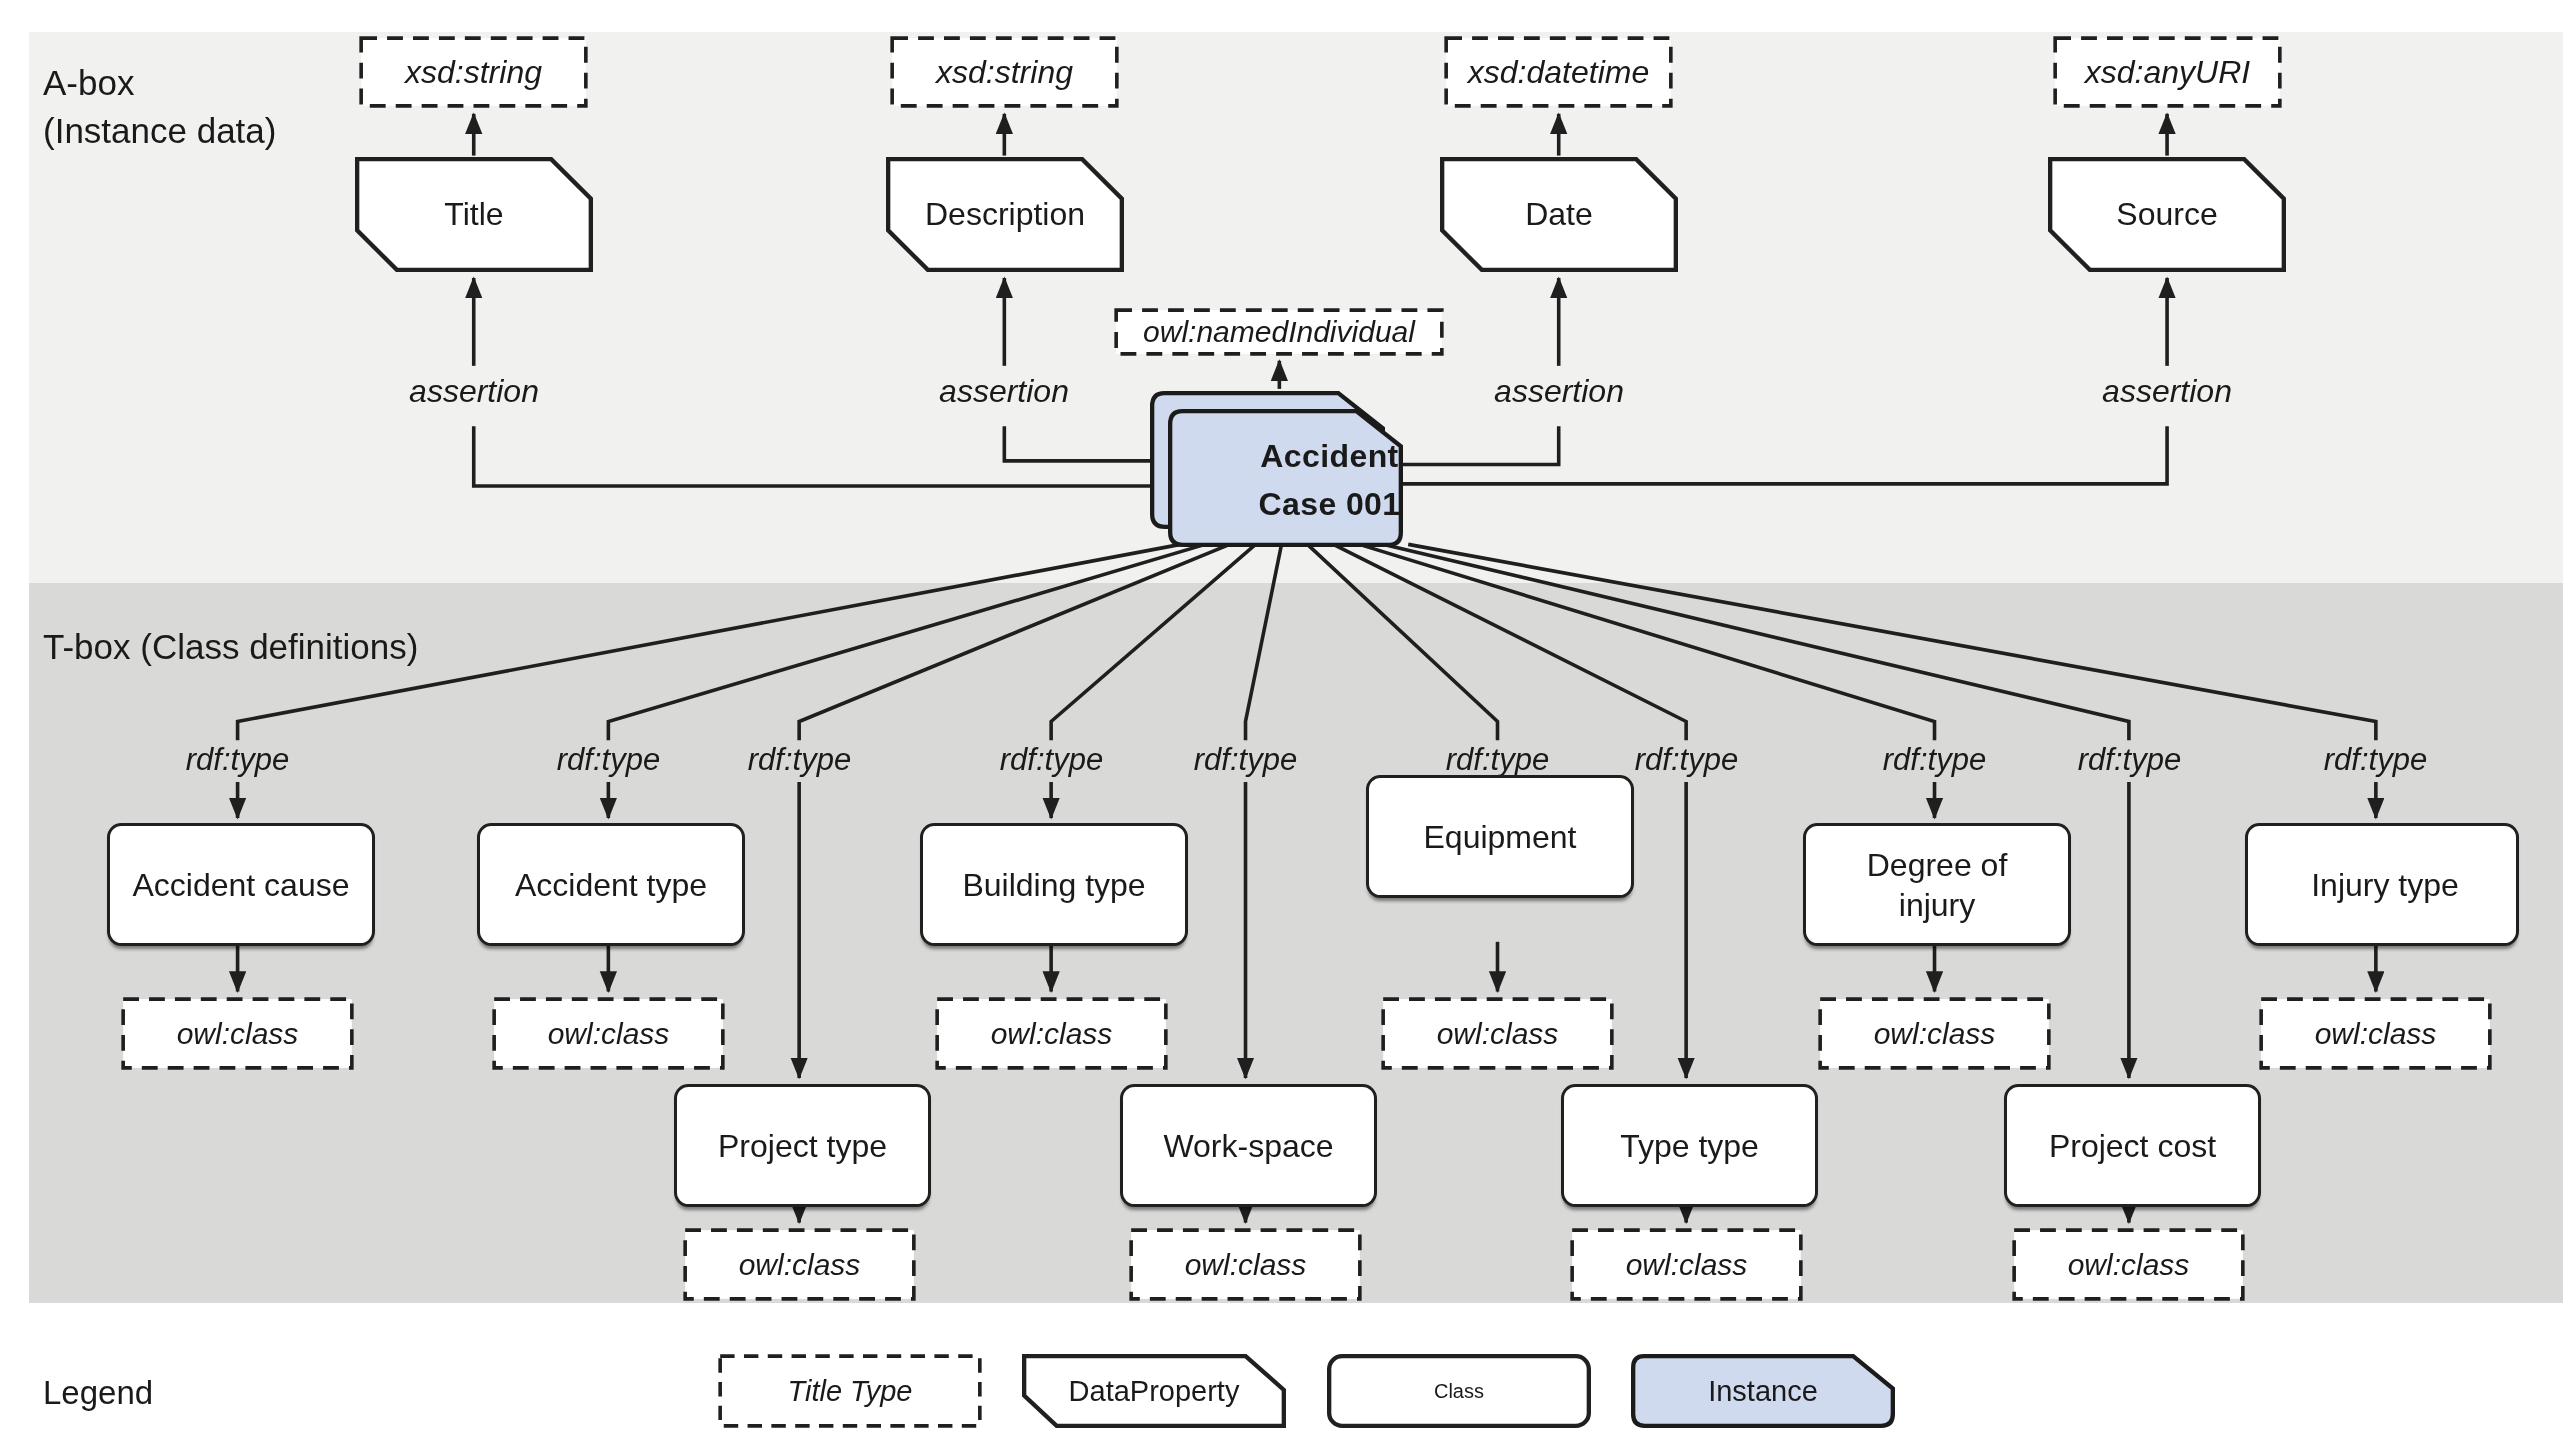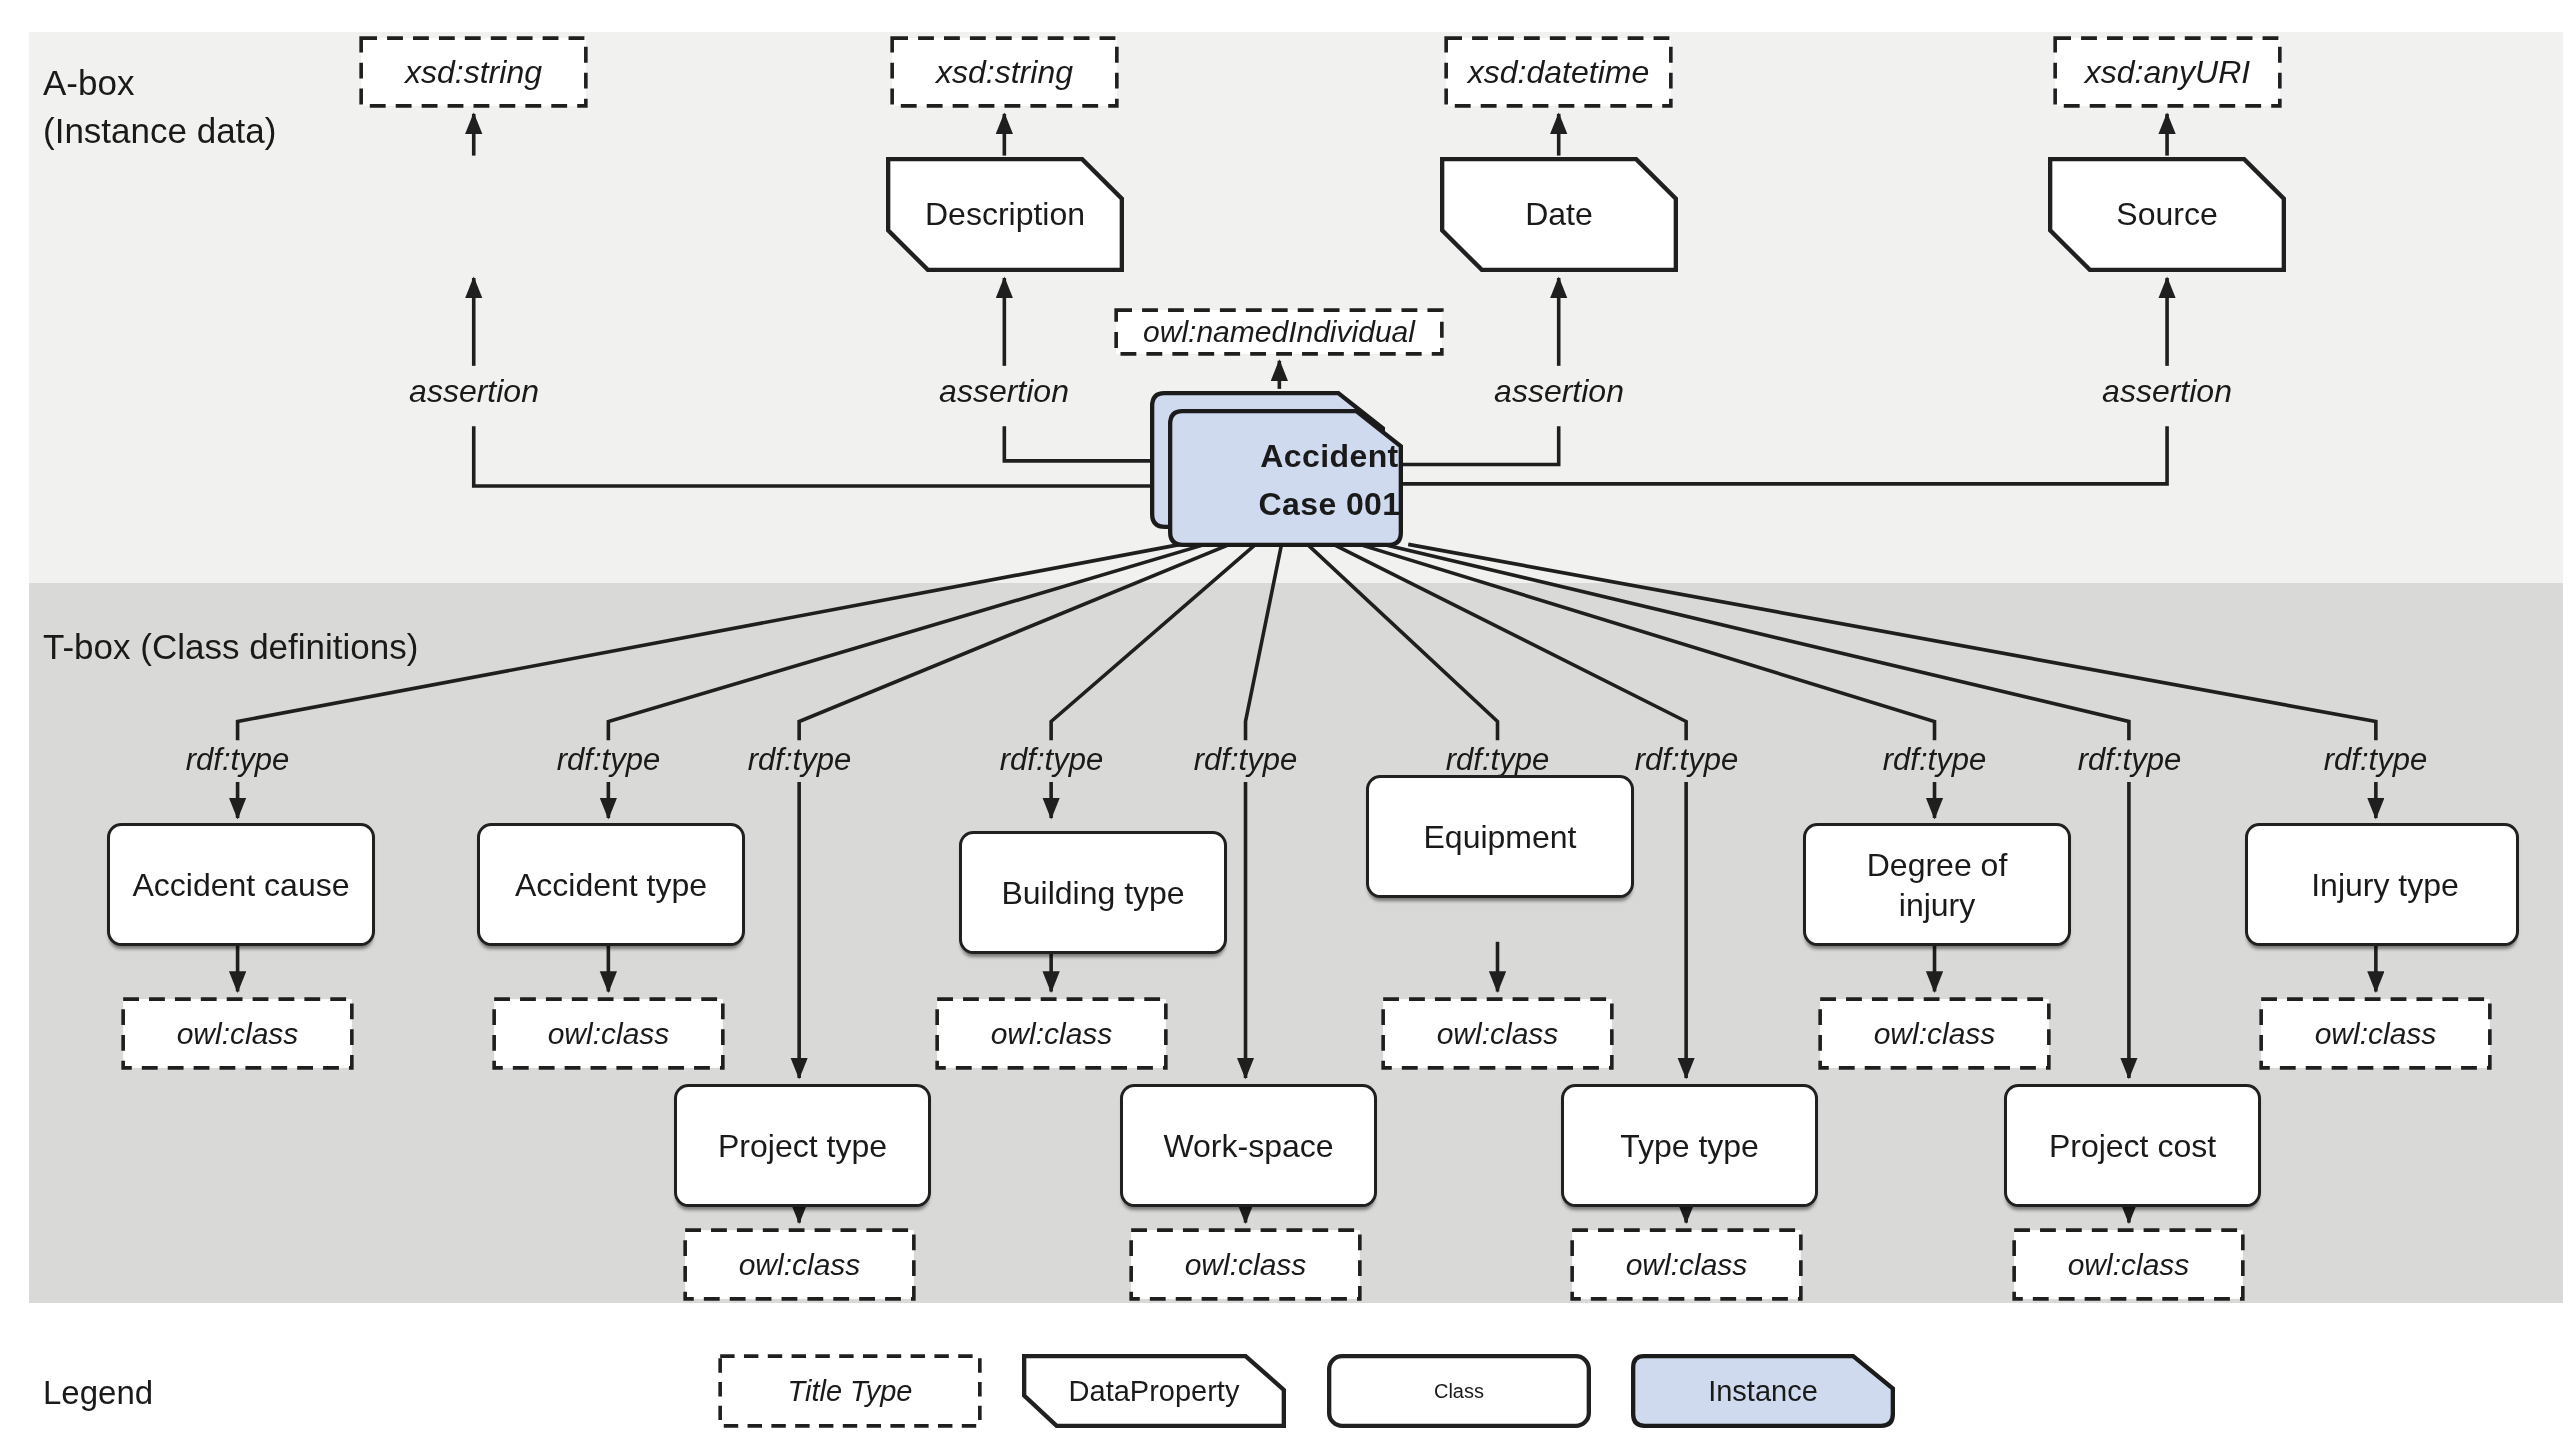--- a/index.html
+++ b/index.html
@@ -128,20 +128,26 @@
       </svg>
     <span class="lbl dt-lbl">xsd:datetime</span>
   </div>
   <div class="node" style="left:2053px;top:36px;width:229px;height:72px;">
     <svg viewBox="0 0 318 100" preserveAspectRatio="none">
         <rect x="3" y="3" width="312" height="94" fill="#fff" stroke="#1f1f1f" stroke-width="5" stroke-dasharray="22 14"></rect>
       </svg>
     <span class="lbl dt-lbl">xsd:anyURI</span>
   </div>
 
+  <div class="node" style="left:355px;top:157px;width:238px;height:115px;">
+    <svg viewBox="0 0 330 160" preserveAspectRatio="none">
+        <polygon points="3,3 272,3 327,58 327,157 58,157 3,102" fill="#fff" stroke="#202020" stroke-width="6"></polygon>
+      </svg>
+    <span class="lbl dp-lbl">Title</span>
+  </div>
   <div class="node" style="left:886px;top:157px;width:238px;height:115px;">
     <svg viewBox="0 0 330 160" preserveAspectRatio="none">
         <polygon points="3,3 272,3 327,58 327,157 58,157 3,102" fill="#fff" stroke="#202020" stroke-width="6"></polygon>
       </svg>
     <span class="lbl dp-lbl">Description</span>
   </div>
   <div class="node" style="left:1440px;top:157px;width:238px;height:115px;">
     <svg viewBox="0 0 330 160" preserveAspectRatio="none">
         <polygon points="3,3 272,3 327,58 327,157 58,157 3,102" fill="#fff" stroke="#202020" stroke-width="6"></polygon>
       </svg>
@@ -192,21 +198,21 @@
   <div class="rdftype" style="left:1848px;top:742px;">rdf:type</div>
   <div class="rdftype" style="left:2043px;top:742px;">rdf:type</div>
   <div class="rdftype" style="left:2289px;top:742px;">rdf:type</div>
 
   <div class="class-box" style="left:107px;top:823px;width:262px;height:117px;">
       <span class="cls-lbl">Accident cause</span>
     </div>
   <div class="class-box" style="left:477px;top:823px;width:262px;height:117px;">
       <span class="cls-lbl">Accident type</span>
     </div>
-  <div class="class-box" style="left:959px;top:823px;width:262px;height:117px;margin-top:8px;">
+  <div class="class-box" style="left:920px;top:823px;width:262px;height:117px;">
       <span class="cls-lbl">Building type</span>
     </div>
   <div class="class-box" style="left:1366px;top:775px;width:262px;height:117px;">
       <span class="cls-lbl">Equipment</span>
     </div>
   <div class="class-box" style="left:1803px;top:823px;width:262px;height:117px;">
       <span class="cls-lbl" style="max-width:173px;">Degree of injury</span>
     </div>
   <div class="class-box" style="left:2245px;top:823px;width:262px;height:117px;padding-left:6px;">
       <span class="cls-lbl">Injury type</span>

